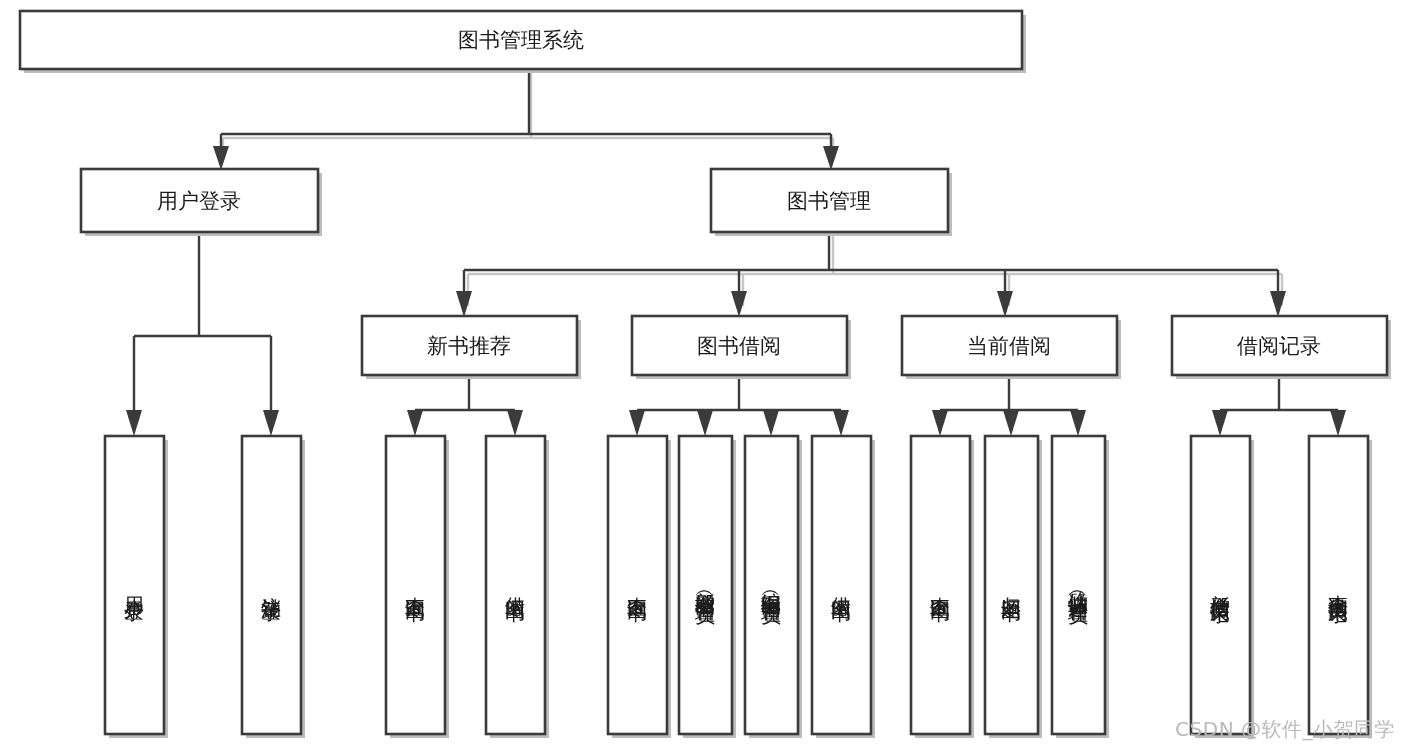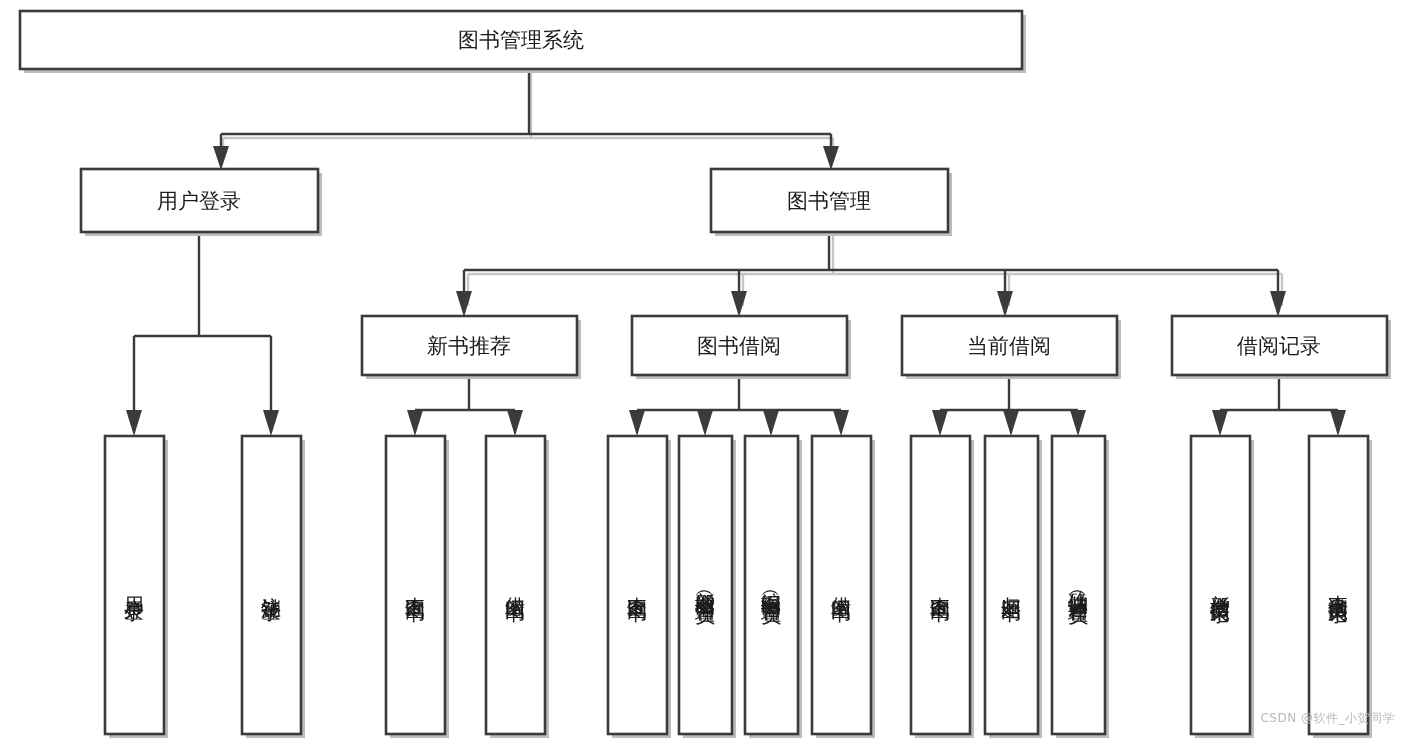--- a/index.html
+++ b/index.html
@@ -22,23 +22,23 @@
     font-family:"DejaVu Sans","Liberation Sans",sans-serif;
     font-size:20px;color:#1b1b1b;
     writing-mode:vertical-rl;text-orientation:upright;
     letter-spacing:2px;line-height:1;
     display:flex;align-items:center;justify-content:center;
     width:100%;height:100%;box-sizing:border-box;
     white-space:nowrap;
   }
   .leaf-fo{overflow:visible;}
   #watermark{
-    position:absolute;right:10px;bottom:20px;
+    position:absolute;right:10px;bottom:4px;
     font-family:"DejaVu Sans","Liberation Sans",sans-serif;
-    font-size:12px;color:#b9b9b9;letter-spacing:0.5px;
+    font-size:20px;color:#b9b9b9;letter-spacing:0.5px;
     pointer-events:none;user-select:none;white-space:nowrap;
   }
 </style>
 </head>
 <body>
 
 <svg id="diagram" viewBox="0 0 1405 747">
 
   <g>
 

